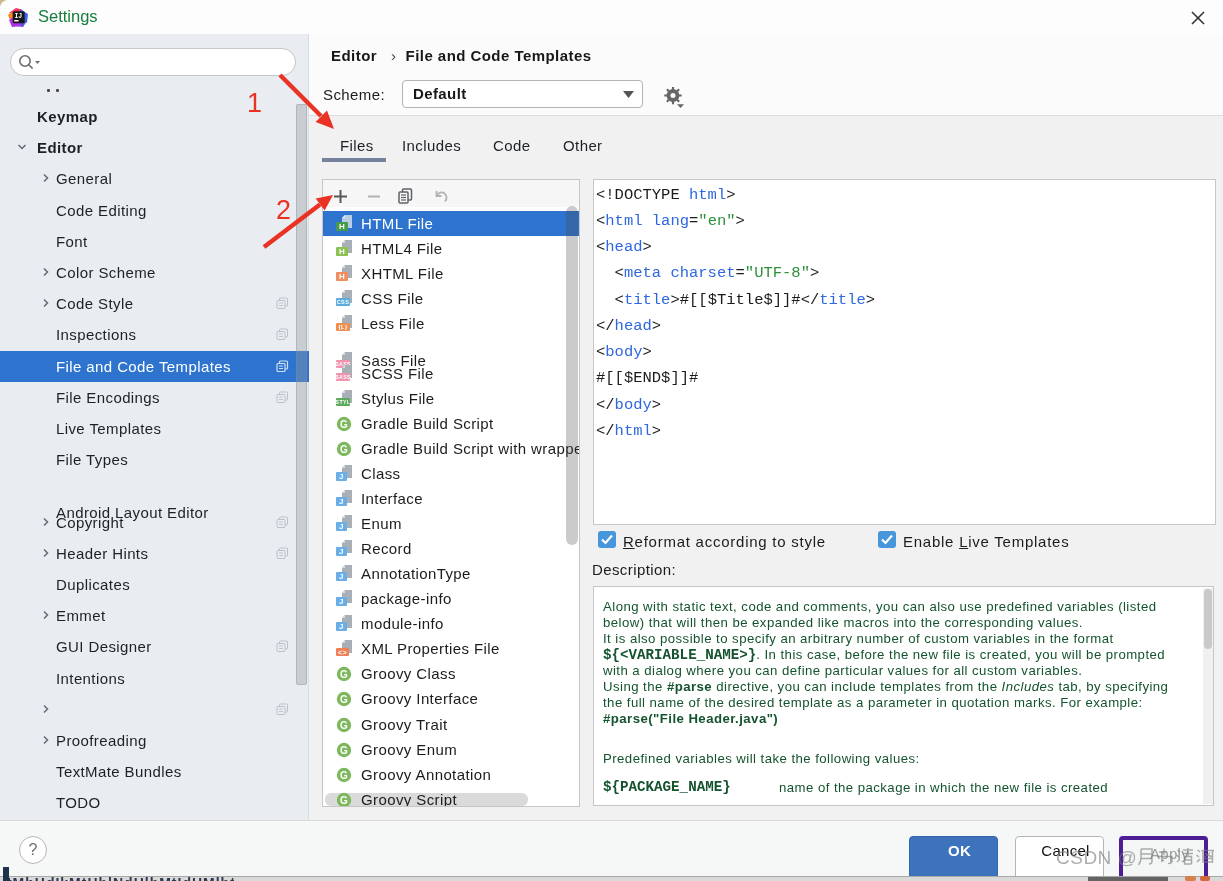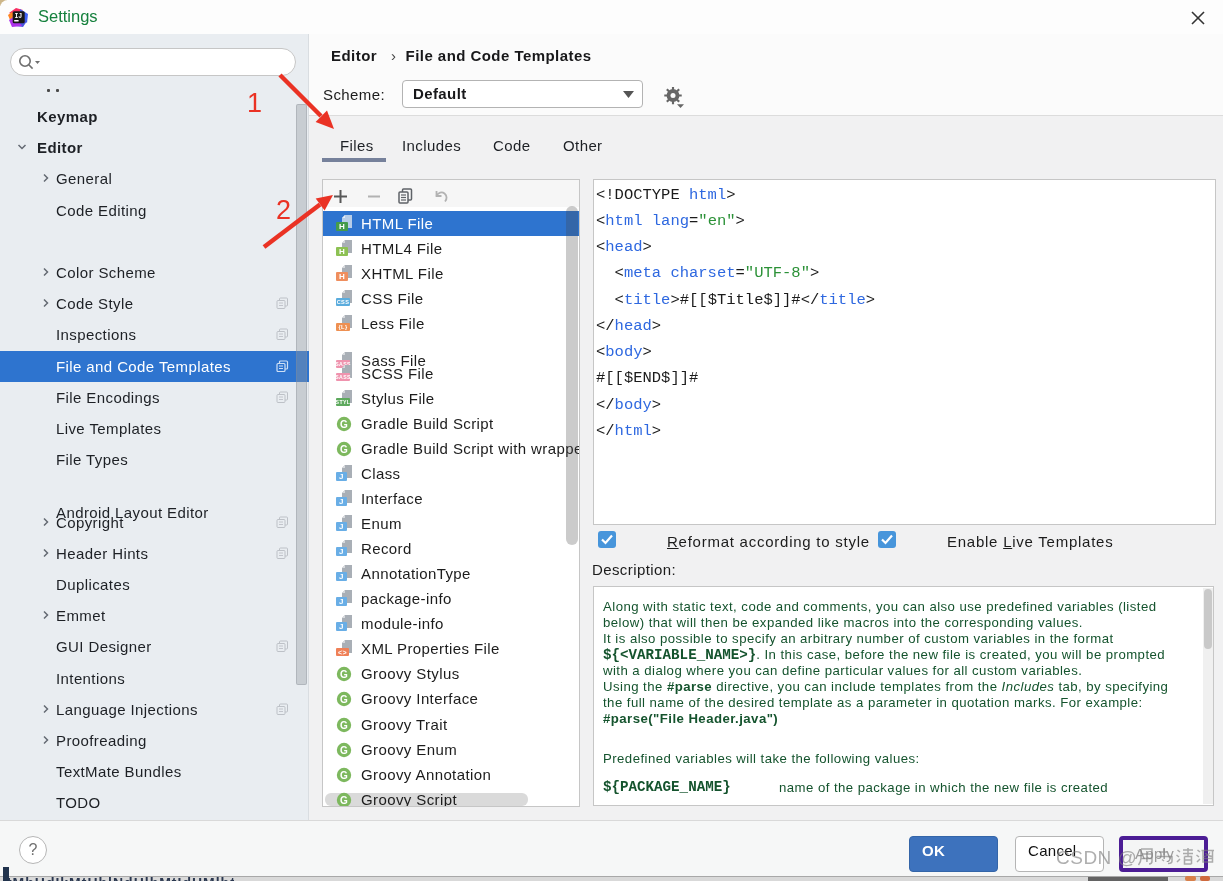--- a/index.html
+++ b/index.html
@@ -38,32 +38,32 @@
 .lrow .ltxt{position:absolute;left:38px;}
 .licon{position:absolute;left:13px;top:4px;width:17px;height:17px;}
 #list-vscroll{left:566px;top:206px;width:12px;height:339px;background:rgba(70,70,70,0.28);border-radius:6px;}
 #list-hscroll{left:2px;top:613px;width:203px;height:13px;background:#dadada;border-radius:6px;}
 
 #editor{left:593px;top:179px;width:623px;height:346px;background:#fff;border:1px solid #c6c6c6;box-sizing:border-box;}
 #code{left:596px;top:181.5px;font-family:"Liberation Mono",monospace;font-size:15.5px;line-height:26.25px;white-space:pre;}
 .tg{color:#2e68e0;} .st{color:#2b9137;} .bk{color:#1b1b1b;}
 
 .cbx{position:absolute;width:18px;height:17px;background:#4795db;border-radius:3px;}
-.cblbl{position:absolute;font-size:15px;letter-spacing:0.75px;color:#1c1c1c;margin-left:44px;}
+.cblbl{position:absolute;font-size:15px;letter-spacing:0.75px;color:#1c1c1c;}
 
 #desc-label{left:592px;top:561px;font-size:15px;letter-spacing:0.4px;color:#1c1c1c;}
 #descbox{left:593px;top:586px;width:621px;height:220px;background:#fff;border:1px solid #c6c6c6;box-sizing:border-box;overflow:hidden;}
 #desctext{position:absolute;left:10px;top:9px;width:580px;font-size:13.2px;line-height:16px;letter-spacing:0.45px;color:#14532d;}
 .dm{font-family:"Liberation Mono",monospace;font-weight:bold;font-size:14.2px;letter-spacing:0;}
 #desc-vscroll{left:1203px;top:588px;width:10px;height:216px;background:#f0f0f0;}
 #desc-thumb{left:1204px;top:589px;width:8px;height:60px;background:#c9c9c9;border-radius:4px;}
 
 #bottombar{left:0;top:820px;width:1223px;height:61px;background:#f6f7f7;border-top:1px solid #d9d9d9;box-sizing:border-box;}
 #helpbtn{left:19px;top:836px;width:28px;height:28px;border-radius:50%;background:#fff;border:1px solid #b6b6b6;box-sizing:border-box;color:#707070;font-size:16px;text-align:center;line-height:26px;}
-.btn{position:absolute;top:836px;height:36px;border-radius:4px;box-sizing:border-box;font-size:15px;text-align:left;line-height:27px;letter-spacing:0.3px;padding-left:12px;}
+.btn{position:absolute;top:836px;height:44px;border-radius:4px;box-sizing:border-box;font-size:15px;text-align:center;line-height:27px;letter-spacing:0.3px;padding-left:12px;}
 #btn-ok{left:909px;width:89px;background:#3d72bd;border:1px solid #3465a8;color:#fff;font-weight:bold;}
 #btn-cancel{left:1015px;width:89px;background:#fff;border:1px solid #b5b5b5;color:#111;}
 #btn-apply{left:1119px;width:89px;background:#f4f5f5;border:4px solid #4c1d95;color:#9b9b9b;}
 #watermark{left:1056px;top:847px;font-size:19px;color:rgba(125,125,125,0.62);letter-spacing:0.5px;white-space:nowrap;}
 
 .rednum{position:absolute;color:#ea3224;font-size:27px;font-family:"Liberation Sans",sans-serif;}
 #corner-tan{left:0;top:0;width:7px;height:6px;background:#cdb689;}
 #watermark svg{vertical-align:-3px;}
 </style>
 </head>
@@ -110,20 +110,23 @@
       </div>
     <div class="trow" style="top:62.4px;">
         <svg class="chev" style="left:40px;" viewBox="0 0 12 12">
           <path d="M4 2.5 L7.5 6 L4 9.5" fill="none" stroke="#646a73" stroke-width="1.5"></path>
         </svg>
         <span class="lbl1">General</span>
       </div>
     <div class="trow" style="top:93.6px;">
         <span class="lbl1">Code Editing</span>
       </div>
+    <div class="trow" style="top:124.8px;">
+        <span class="lbl1">Font</span>
+      </div>
     <div class="trow" style="top:156px;">
         <svg class="chev" style="left:40px;" viewBox="0 0 12 12">
           <path d="M4 2.5 L7.5 6 L4 9.5" fill="none" stroke="#646a73" stroke-width="1.5"></path>
         </svg>
         <span class="lbl1">Color Scheme</span>
       </div>
     <div class="trow" style="top:187.2px;">
         <svg class="chev" style="left:40px;" viewBox="0 0 12 12">
           <path d="M4 2.5 L7.5 6 L4 9.5" fill="none" stroke="#646a73" stroke-width="1.5"></path>
         </svg>
@@ -213,21 +216,20 @@
           <line x1="3" y1="8.5" x2="7" y2="8.5" stroke="#bdc1c7" stroke-width="0.9"></line>
         </svg>
       </div>
     <div class="trow" style="top:561.6px;">
         <span class="lbl1">Intentions</span>
       </div>
     <div class="trow" style="top:592.8px;">
         <svg class="chev" style="left:40px;" viewBox="0 0 12 12">
           <path d="M4 2.5 L7.5 6 L4 9.5" fill="none" stroke="#646a73" stroke-width="1.5"></path>
         </svg>
-        <span class="lbl1">Language Injections</span>
         <svg class="cpy" viewBox="0 0 13 13">
           <rect x="3.5" y="1" width="8" height="8" rx="1" fill="none" stroke="#bdc1c7" stroke-width="1"></rect>
           <rect x="1" y="3.5" width="8" height="8" rx="1" fill="#e9edf1" stroke="#bdc1c7" stroke-width="1"></rect>
           <line x1="3" y1="6" x2="7" y2="6" stroke="#bdc1c7" stroke-width="0.9"></line>
           <line x1="3" y1="8.5" x2="7" y2="8.5" stroke="#bdc1c7" stroke-width="0.9"></line>
         </svg>
       </div>
     <div class="trow" style="top:655.2px;">
         <span class="lbl1">TextMate Bundles</span>
       </div>
@@ -438,21 +440,21 @@
           <rect x="0" y="8" width="13" height="8" rx="1" fill="#ef8057"></rect>
           <text x="6.5" y="14.6" text-anchor="middle" font-size="7" font-weight="bold" fill="#fff" font-family="Liberation Sans">&lt;&gt;</text>
         </svg>
         <span class="ltxt">XML Properties File</span>
       </div>
   <div class="lrow" style="top:481.4px;">
         <svg class="licon" viewBox="0 0 17 17">
           <circle cx="8" cy="9" r="7.2" fill="#7db85e"></circle>
           <text x="8" y="12.6" text-anchor="middle" font-size="10" font-weight="bold" fill="#fff" font-family="Liberation Sans">G</text>
         </svg>
-        <span class="ltxt">Groovy Stylus</span>
+        <span class="ltxt">Groovy Class</span>
       </div>
   <div class="lrow" style="top:506.4px;">
         <svg class="licon" viewBox="0 0 17 17">
           <circle cx="8" cy="9" r="7.2" fill="#7db85e"></circle>
           <text x="8" y="12.6" text-anchor="middle" font-size="10" font-weight="bold" fill="#fff" font-family="Liberation Sans">G</text>
         </svg>
         <span class="ltxt">Groovy Interface</span>
       </div>
   <div class="lrow" style="top:531.5px;">
         <svg class="licon" viewBox="0 0 17 17">

